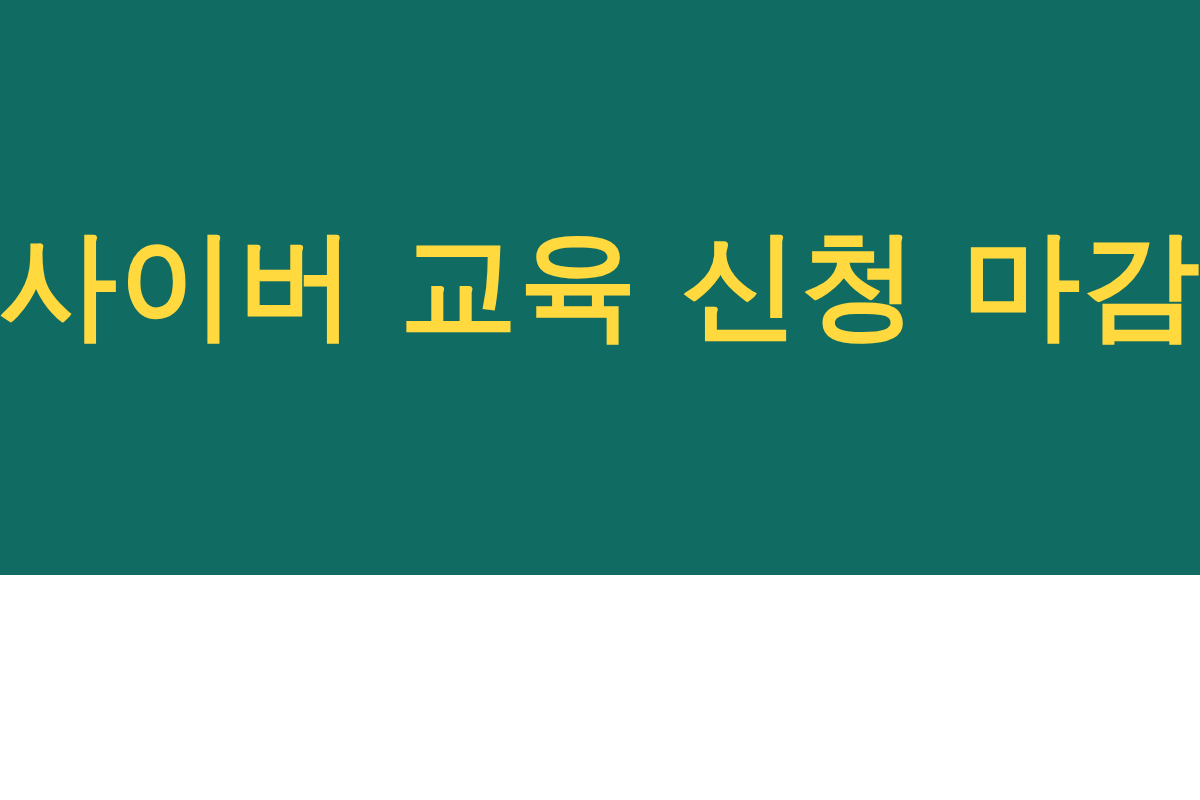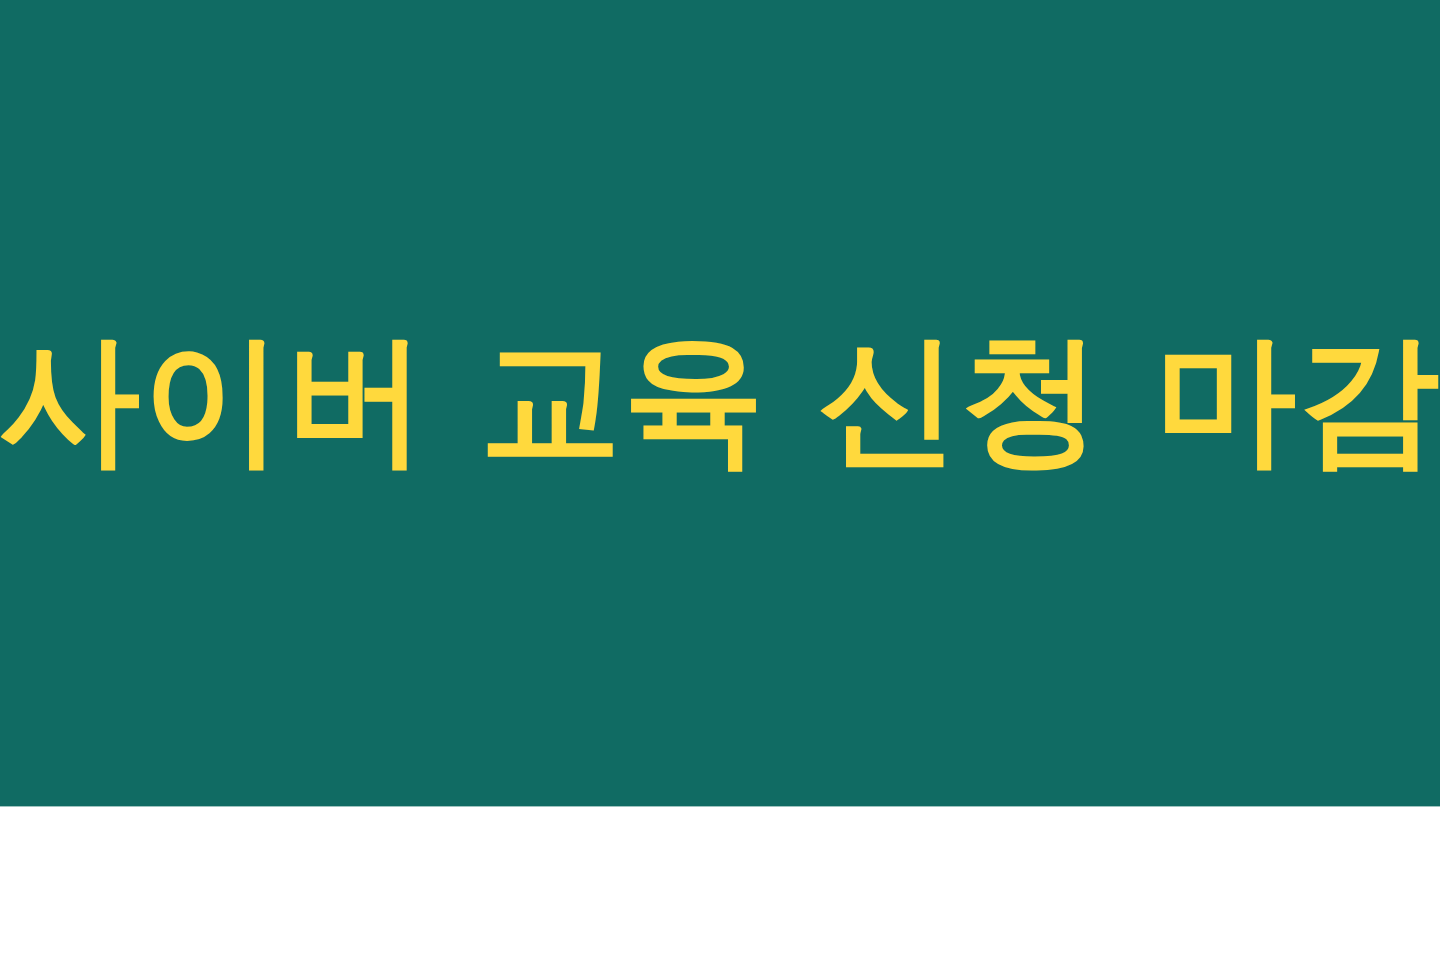--- a/index.html
+++ b/index.html
@@ -11,21 +11,21 @@
   body {
     width: 1200px;
     height: 800px;
     overflow: hidden;
     font-family: "DejaVu Sans", sans-serif;
   }
 
   #banner {
     position: relative;
     width: 1200px;
-    height: 672px;
+    height: 575px;
     box-sizing: border-box;
     display: flex;
     flex-direction: column;
     align-items: flex-start;
     justify-content: center;
     background-color: #106b63;
     overflow: hidden;
   }
 
   #headline {

